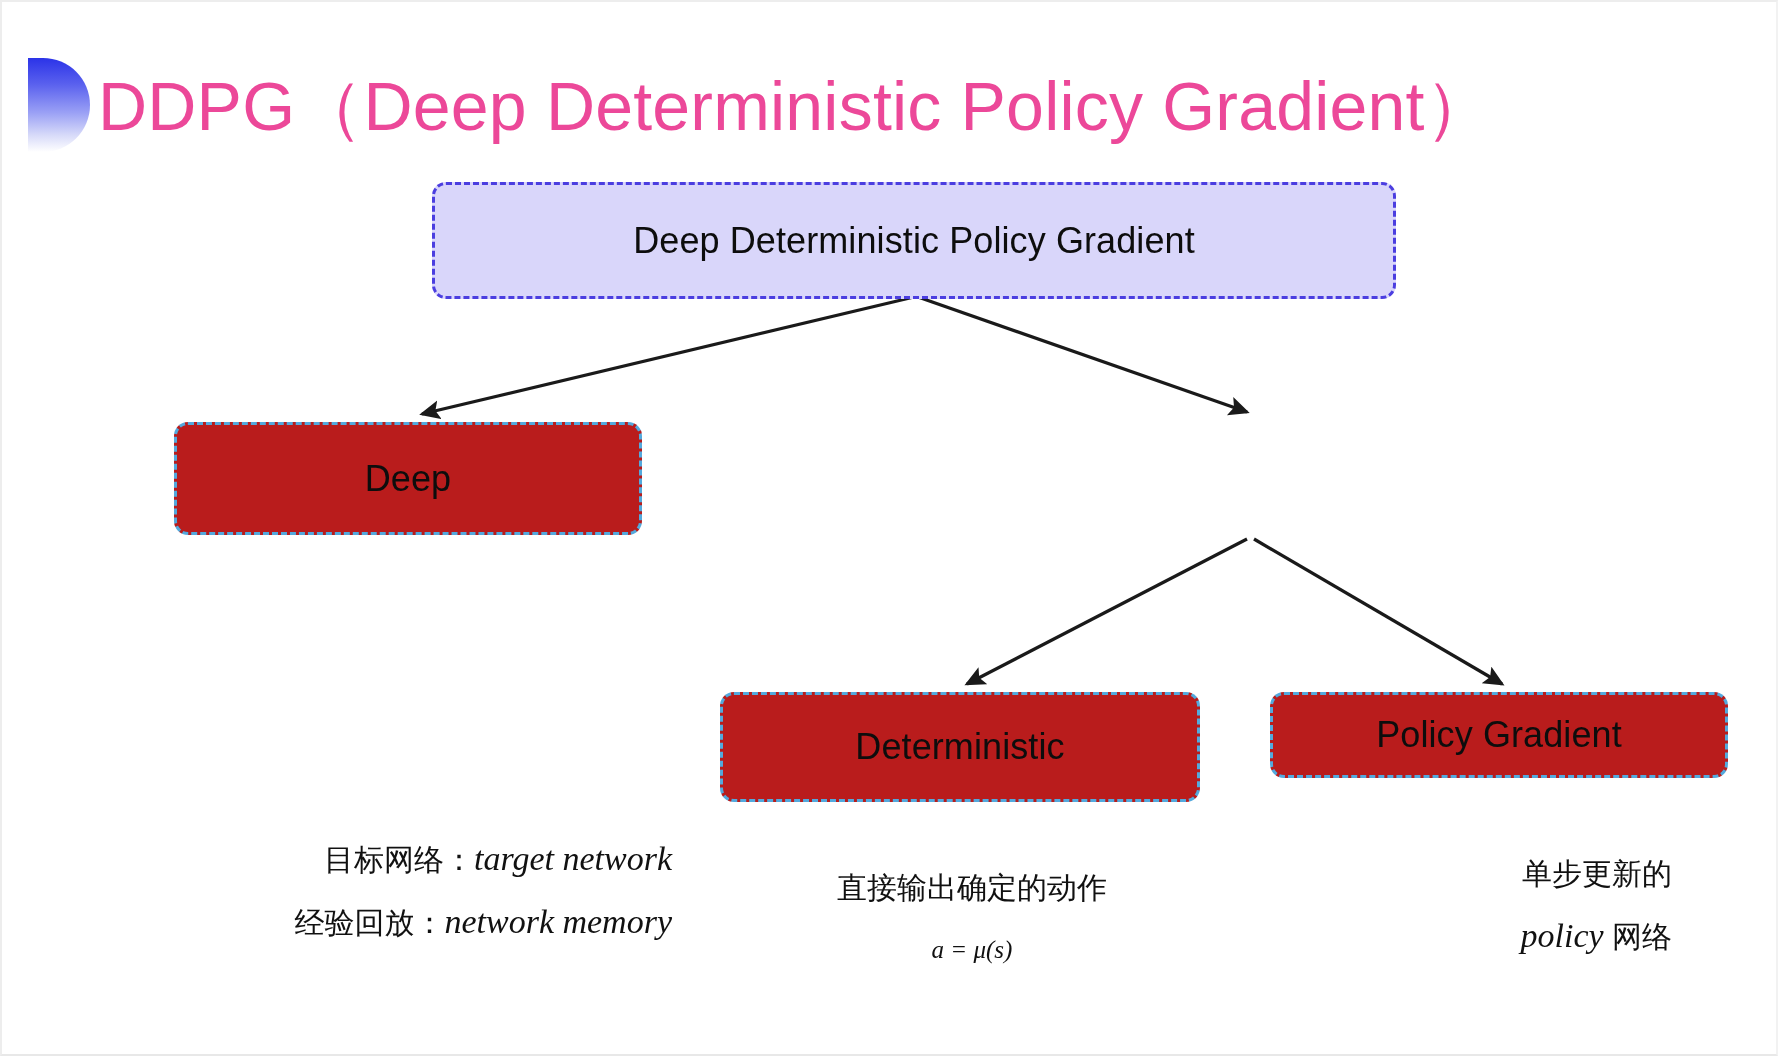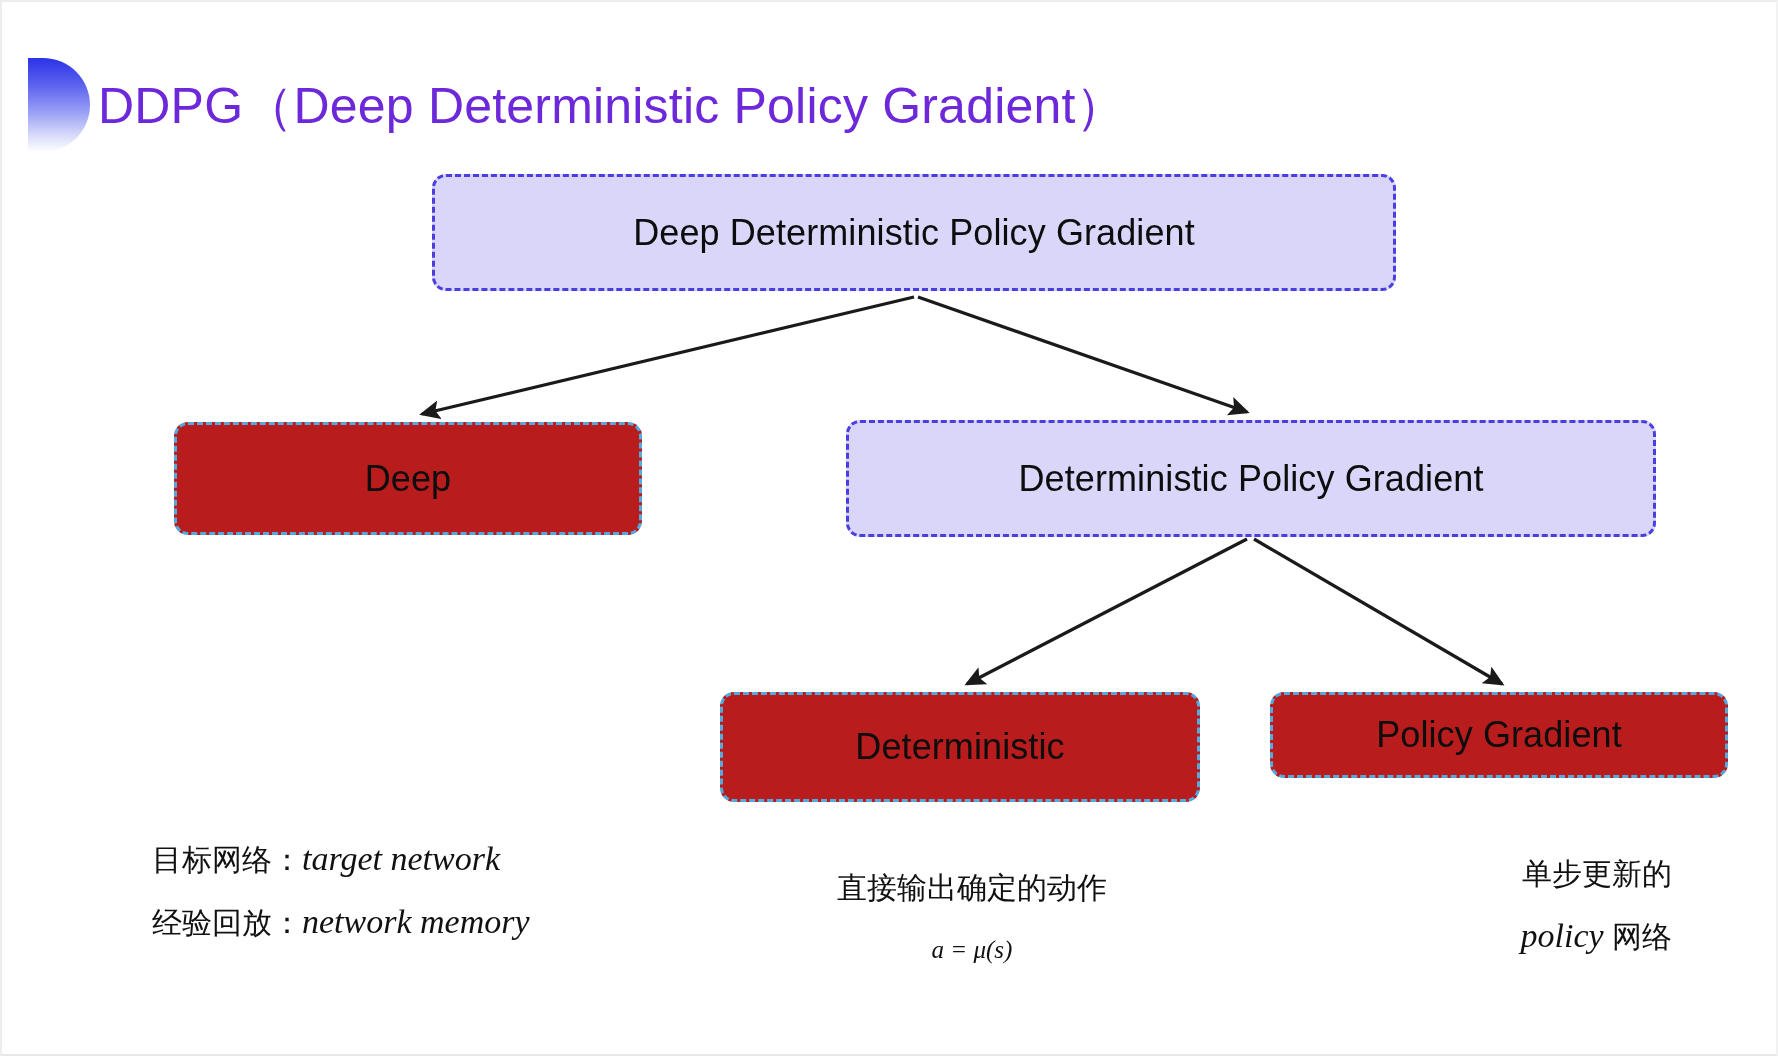--- a/index.html
+++ b/index.html
@@ -30,23 +30,23 @@
     top: 56px;
     width: 62px;
     height: 94px;
     border-radius: 0 62px 62px 0;
     background: linear-gradient(to bottom, #2b33e8 0%, #5a61ee 28%, #9aa0f5 58%, #d7daf9 82%, #ffffff 100%);
   }
   #title-text {
     position: absolute;
     left: 96px;
     top: 62px;
-    font-size: 50px;
+    font-size: 68px;
     line-height: 84px;
-    color: #6d28d9;
+    color: #ec4899;
     letter-spacing: 0.2px;
     white-space: nowrap;
     font-weight: 400;
   }
 
   
   .node {
     position: absolute;
     box-sizing: border-box;
     display: flex;
@@ -63,21 +63,21 @@
   }
   .node.purple {
     background: #d9d6fa;
     border-color: #4b3ee0;
   }
   .node.blue {
     background: #b91c1c;
     border-color: #53a9dd;
   }
 
-  #node-root   { left: 430px; top: 172px; width: 964px; height: 117px; }
+  #node-root   { left: 430px; top: 180px; width: 964px; height: 117px; }
   #node-deep   { left: 172px; top: 420px; width: 468px; height: 113px; }
   #node-dpg    { left: 844px; top: 418px; width: 810px; height: 117px; }
   #node-det    { left: 718px; top: 690px; width: 480px; height: 110px; }
   #node-pg     { left: 1268px; top: 690px; width: 458px; height: 86px; }
 
   
   #arrows {
     position: absolute;
     left: 0;
     top: 0;
@@ -100,21 +100,21 @@
     font-size: 34px;
   }
   .caption .mathline {
     font-family: "Liberation Serif", "DejaVu Serif", serif;
     font-style: italic;
     font-size: 25px;
   }
 
   #cap-left   { left: 150px; top: 826px; text-align: center; width: 520px; }
   #cap-left .l1 { text-align: center; }
-  #cap-left .l2, #cap-left .l3 { text-align: left; }
+  #cap-left .l2, #cap-left .l3 { text-align: right; }
 
   #cap-mid    { left: 790px; top: 855px; width: 360px; text-align: center; }
   #cap-right  { left: 1340px; top: 841px; width: 330px; text-align: right; }
 </style>
 </head>
 <body>
 
 <div id="slide">
 
   <div id="title-bullet"></div>
@@ -133,21 +133,20 @@
 
     <line x1="1245" y1="537" x2="965" y2="682" stroke="#1a1a1a" stroke-width="3.2" marker-end="url(#arrowhead)"></line>
 
     <line x1="1252" y1="537" x2="1500" y2="682" stroke="#1a1a1a" stroke-width="3.2" marker-end="url(#arrowhead)"></line>
   </svg>
 
   <div class="node purple" id="node-root">Deep Deterministic Policy Gradient</div>
 
   <div class="node blue" id="node-deep">Deep</div>
 
-  <div class="node purple" id="node-dpg">Deterministic Policy Gradient</div>
 
   <div class="node blue" id="node-det">Deterministic</div>
 
   <div class="node blue" id="node-pg">Policy Gradient</div>
 
   <div class="caption" id="cap-left">
     <div class="l2"><span>目标网络：</span><span class="ital">target network</span></div>
     <div class="l3"><span>经验回放：</span><span class="ital">network memory</span></div>
   </div>
 

